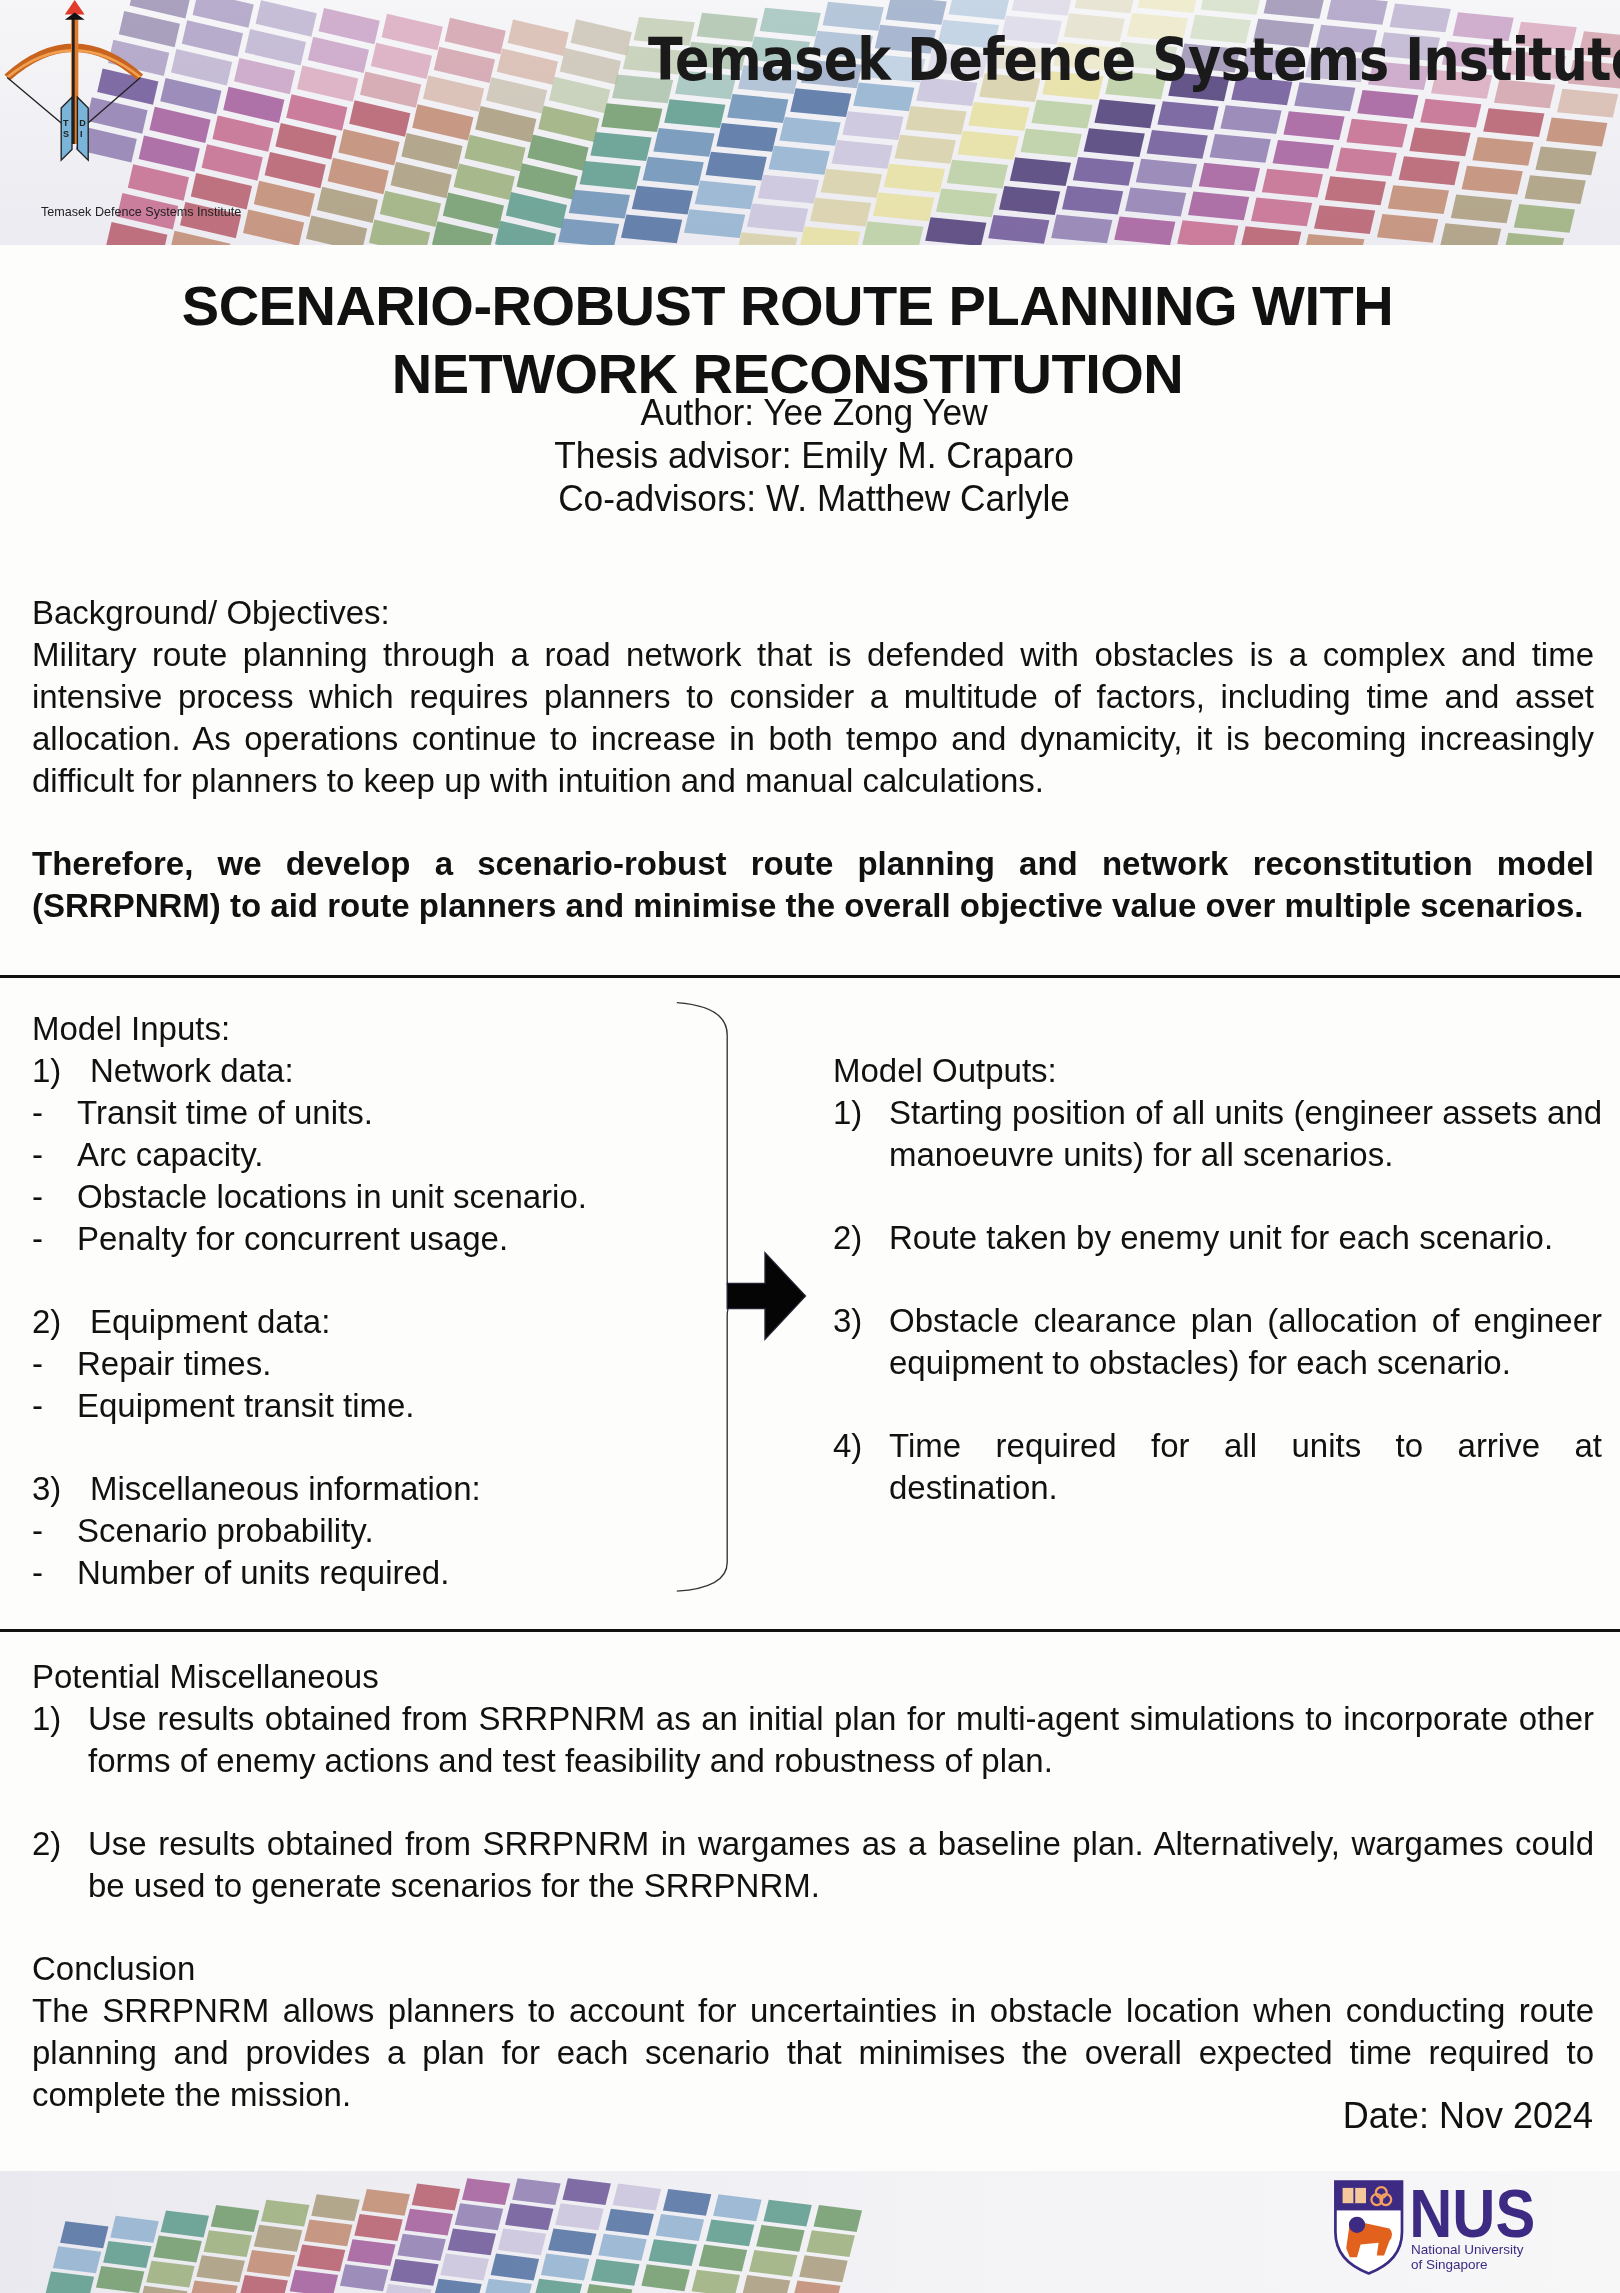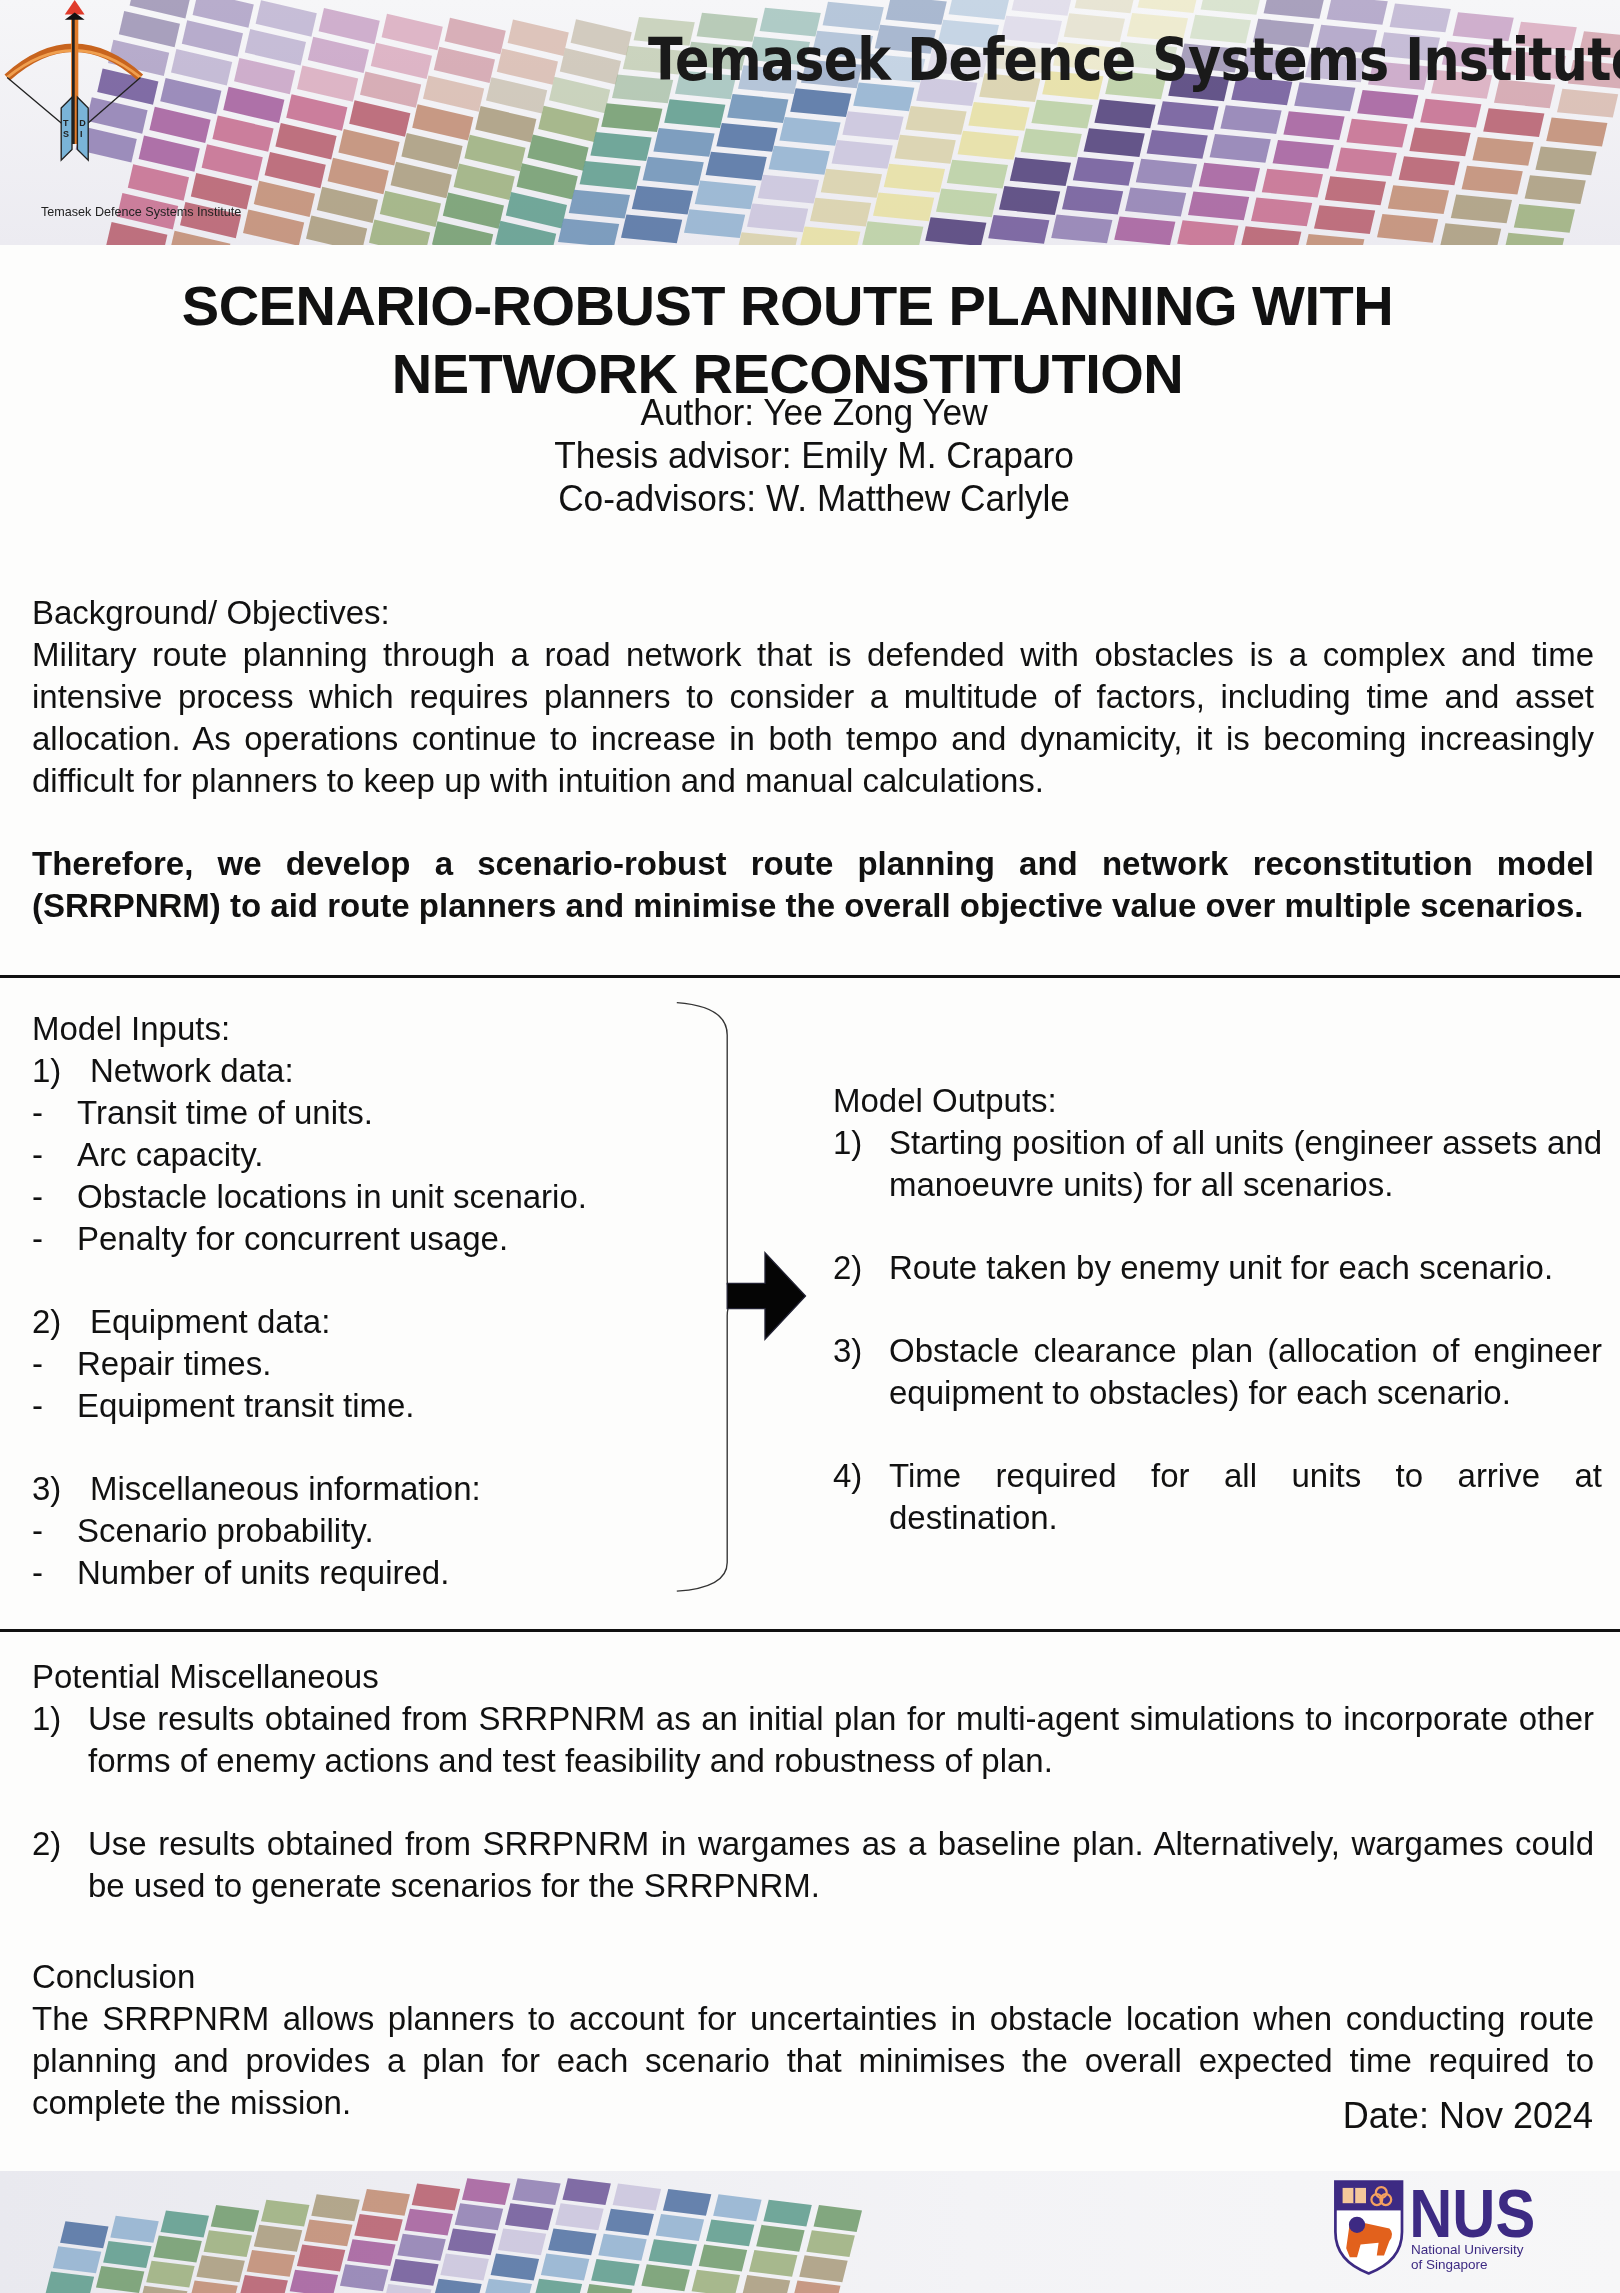--- a/index.html
+++ b/index.html
@@ -344,21 +344,21 @@
         <span>Number of units required.</span>
       </div>
     </div>
 </div>
 
 <svg style="position:absolute; left:675px; top:999px;" width="135" height="594" viewBox="0 0 150 660">
   <path d="M2 4 Q 58 8 58 40 L 58 312 Q 58 330 72 332 Q 58 334 58 352 L 58 626 Q 58 654 2 658" fill="none" stroke="#333" stroke-width="1.5"></path>
   <polygon points="58,316 100,316 100,282 145,330 100,378 100,344 58,344" fill="#050505" stroke="#223" stroke-width="1.5"></polygon>
 </svg>
 
-<div class="col-out" style="top:1050px;margin-top:30px;">
+<div class="col-out" style="top:1050px;">
   <div class="h">Model Outputs:</div>
   <div id="outputs-list">
       <div class="list-num">
         <span class="n">1)</span>
         <span class="t">Starting position of all units (engineer assets and manoeuvre units) for all scenarios.</span>
       </div>
       <div style="height: 41px;"></div>
       <div class="list-num">
         <span class="n">2)</span>
         <span class="t">Route taken by enemy unit for each scenario.</span>
@@ -384,21 +384,21 @@
         <span class="n">1)</span>
         <span class="t">Use results obtained from SRRPNRM as an initial plan for multi-agent simulations to incorporate other forms of enemy actions and test feasibility and robustness of plan.</span>
       </div>
       <div style="height: 41px;"></div>
       <div class="list-num">
         <span class="n">2)</span>
         <span class="t">Use results obtained from SRRPNRM in wargames as a baseline plan. Alternatively, wargames could be used to generate scenarios for the SRRPNRM.</span>
       </div>
       <div style="height: 41px;"></div>
     </div>
-  <div class="h" style="margin-top:8px;">Conclusion</div>
+  <div class="h" style="margin-top:0px;">Conclusion</div>
   <div class="just">The SRRPNRM allows planners to account for uncertainties in obstacle location when conducting route planning and provides a plan for each scenario that minimises the overall expected time required to complete the mission.</div>
 </div>
 <div class="date">Date: Nov 2024</div>
 
 <div class="footer">
   <svg width="1620" height="122" viewBox="0 0 1800 136">
       <g id="fmosaic">
         <polygon points="70,56 118,62 112,86 64,80" fill="#4d6fa0" opacity="0.85"></polygon>
         <polygon points="62,84 110,90 104,114 56,108" fill="#8fb0cf" opacity="0.85"></polygon>
         <polygon points="54,112 102,118 96,142 48,136" fill="#5a9a8a" opacity="0.85"></polygon>

